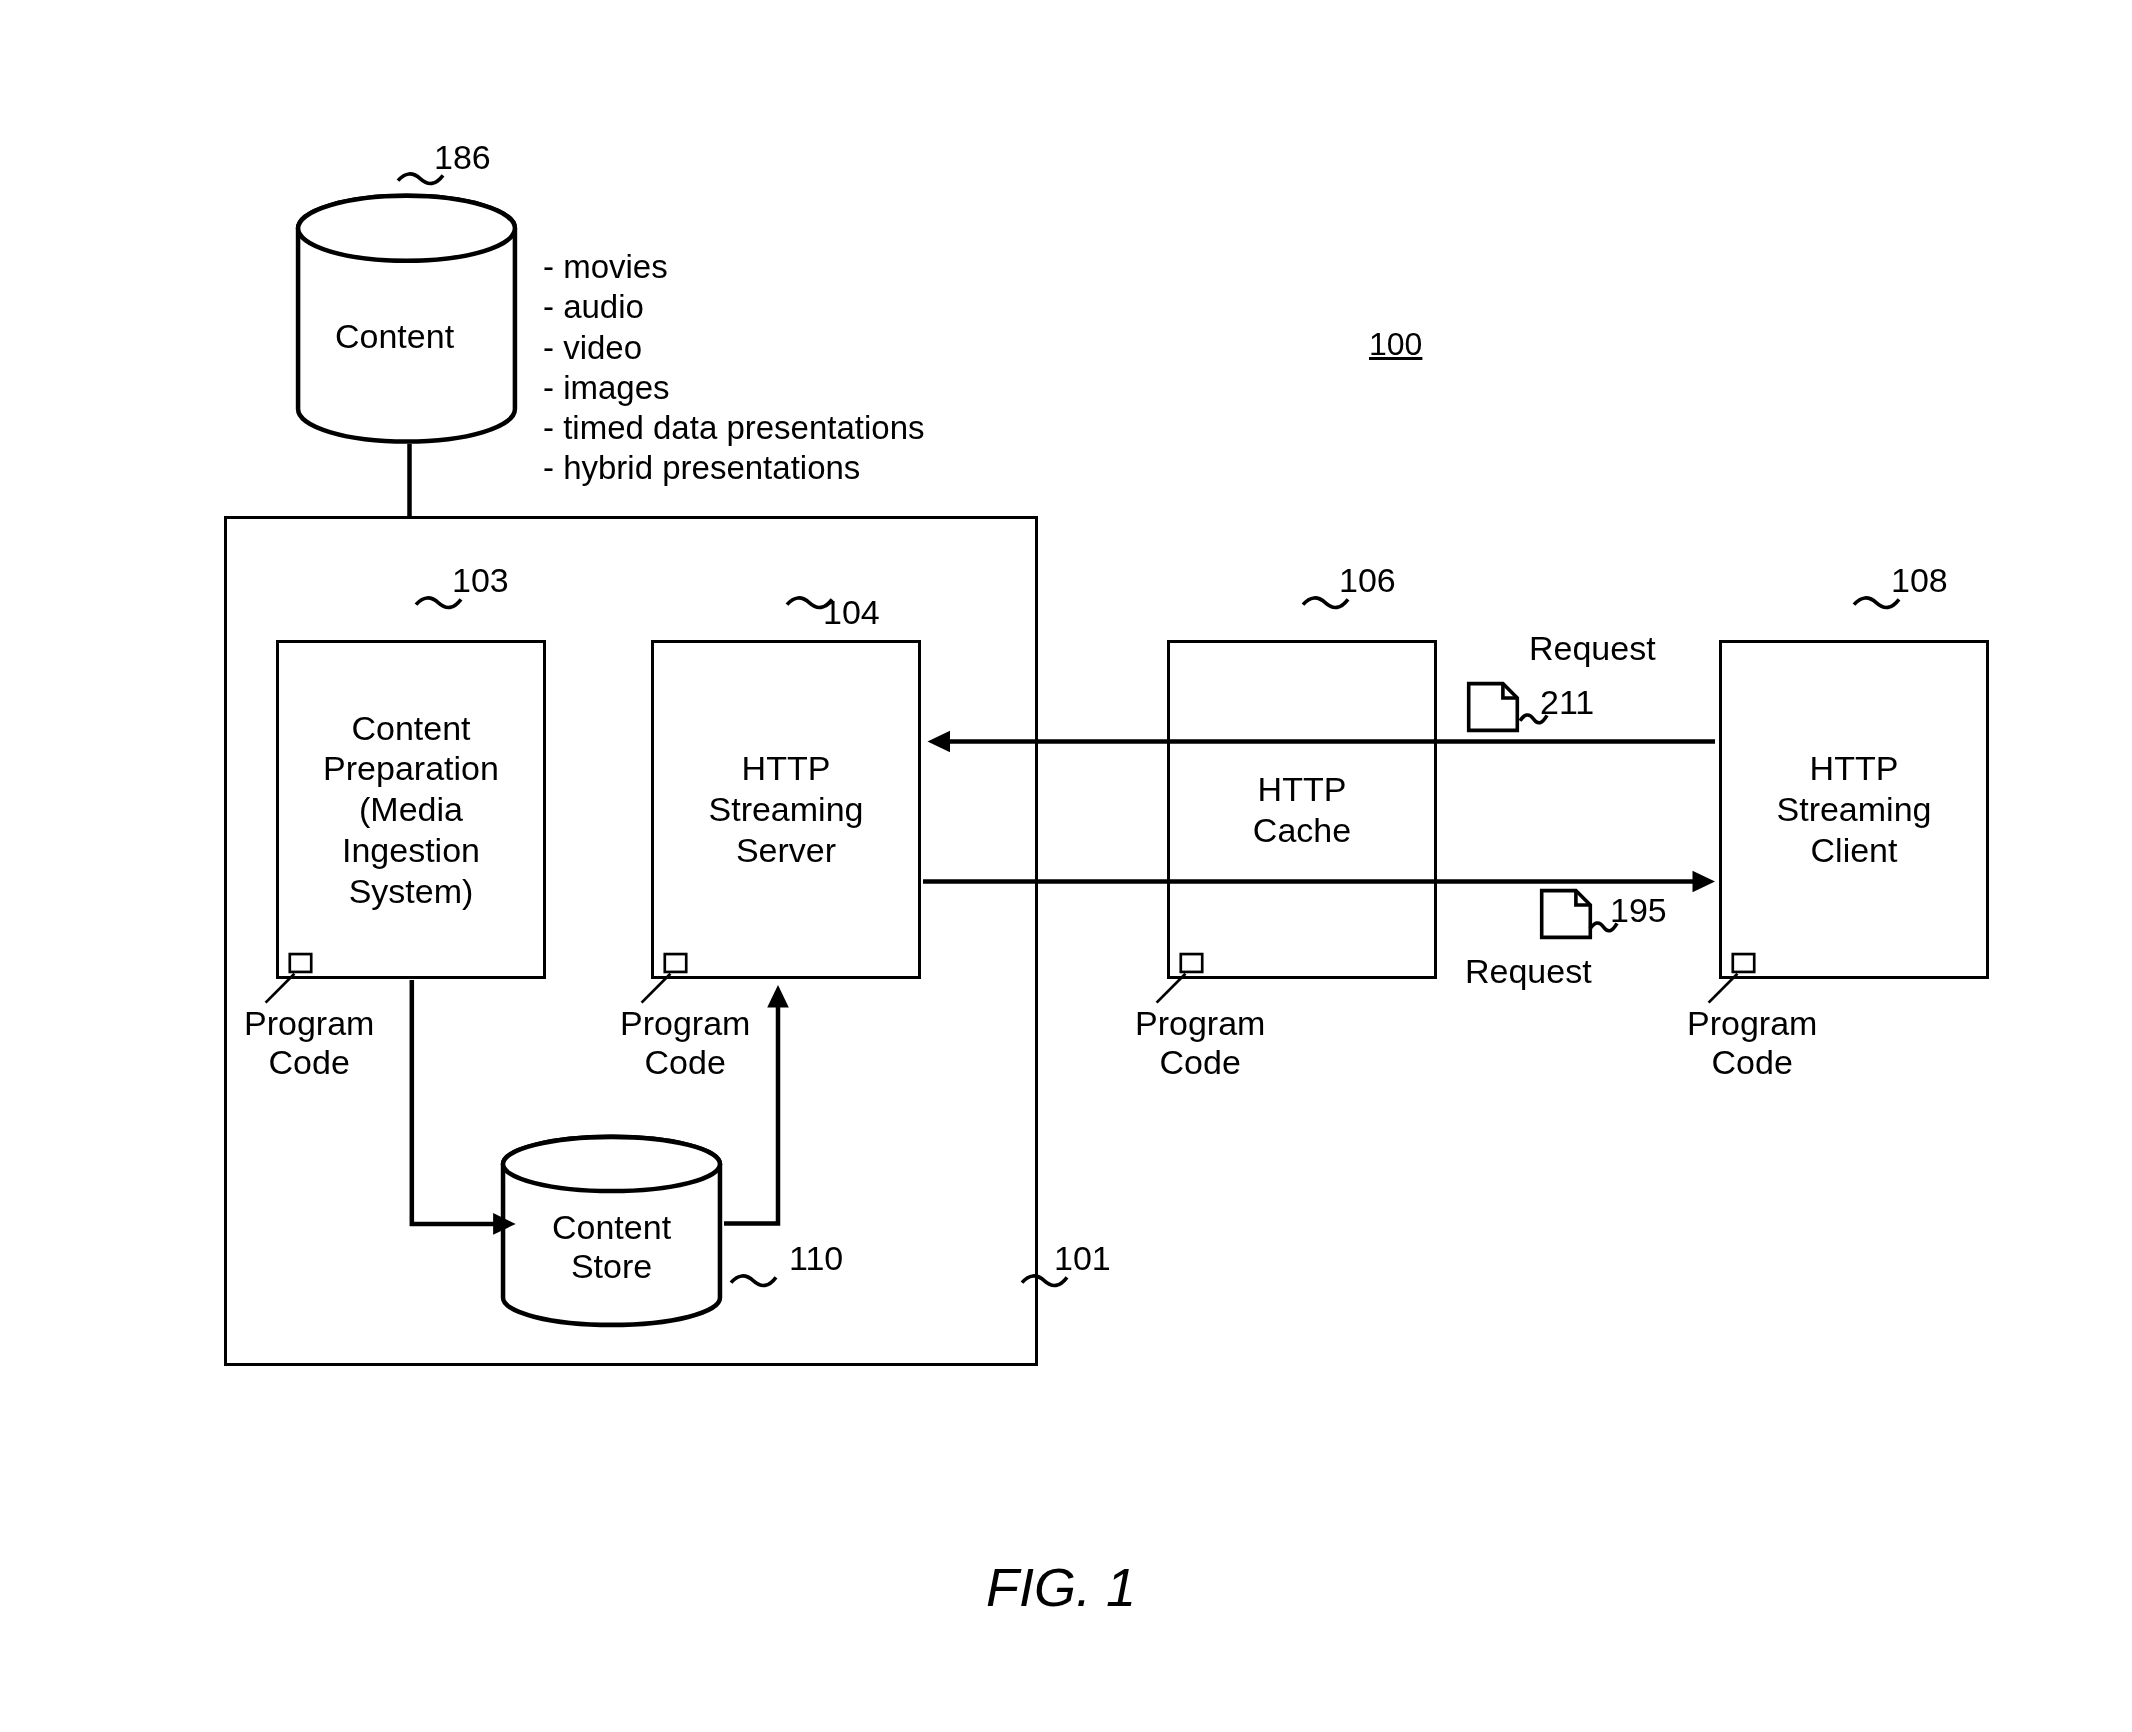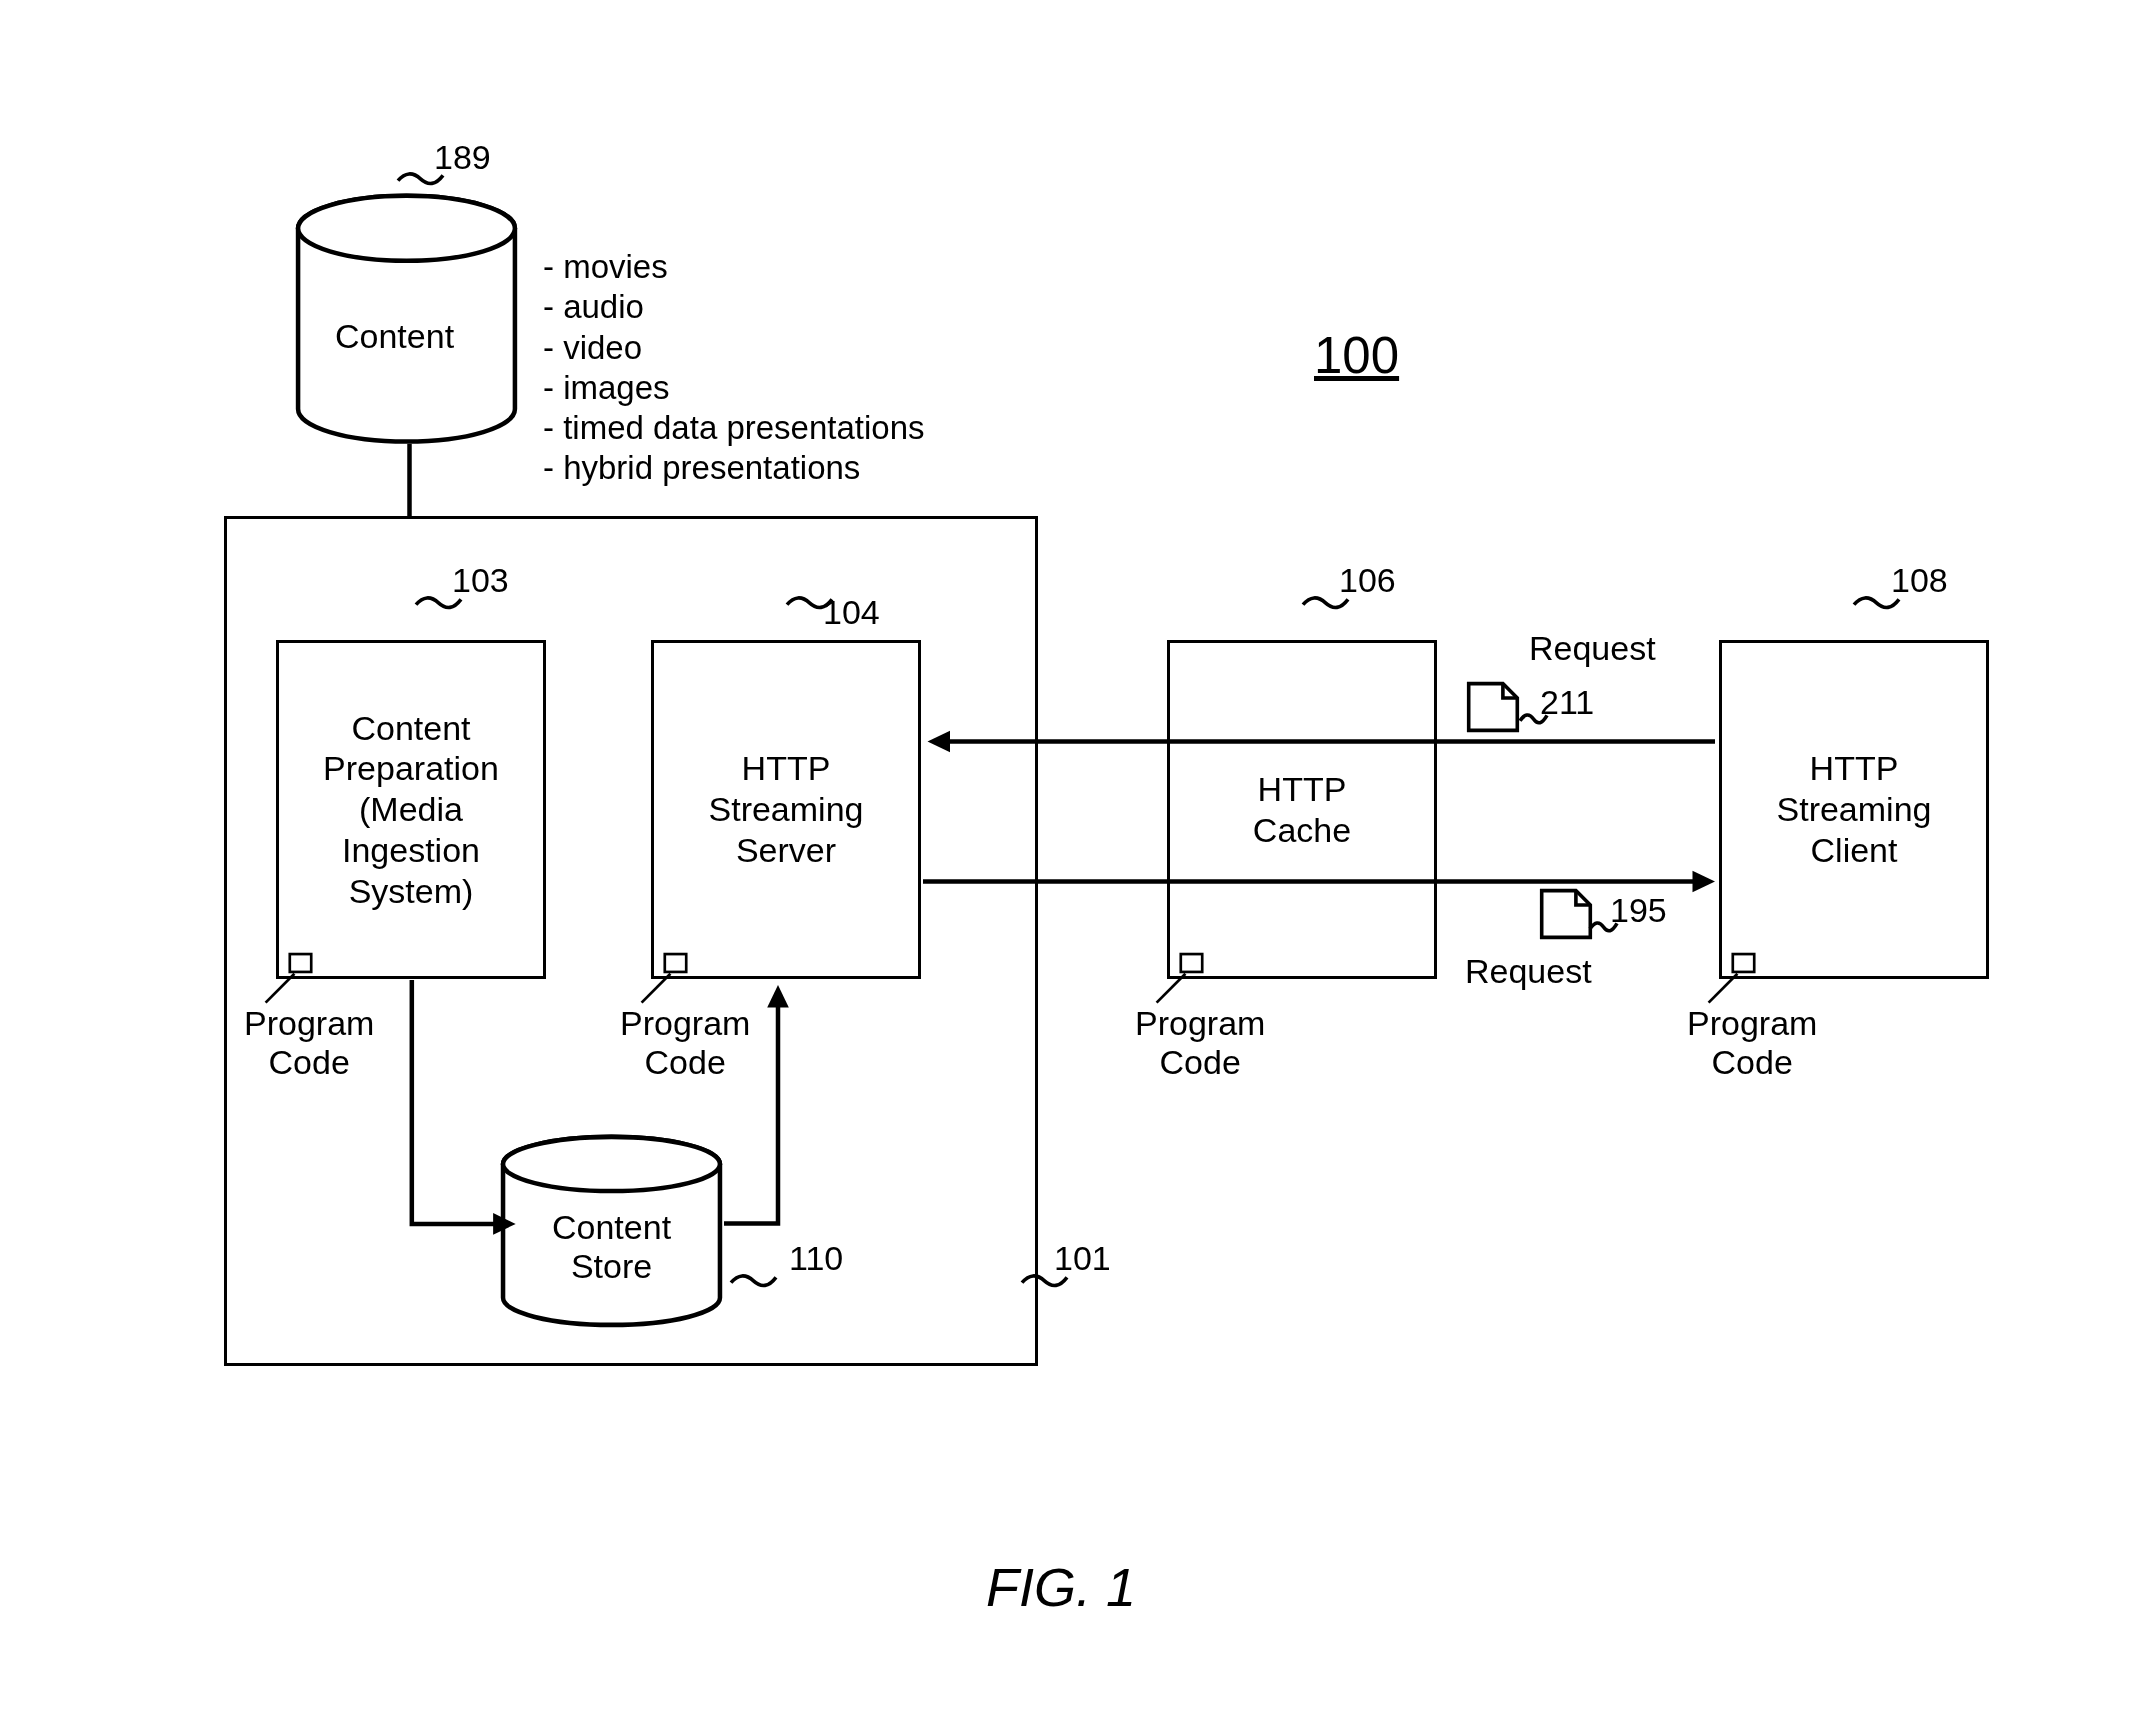--- a/index.html
+++ b/index.html
@@ -39,29 +39,29 @@
     white-space: pre;
     margin-top: 16px;
   }
   svg { position: absolute; overflow: visible; }
 </style>
 </head>
 <body>
 
 <div class="stage">
 
-  <div class="abs underlined" style="left:1314px; top:326px; font-size:51px;">100</div>
+  <div class="abs underlined" style="left:1369px; top:326px; font-size:32px;">100</div>
 
   <svg class="abs" style="left:289px; top:194px;" width="235" height="253" viewBox="0 0 260 280">
     <ellipse cx="130" cy="38" rx="120" ry="36" fill="#fff" stroke="#000" stroke-width="5"></ellipse>
     <path d="M 10 38 L 10 238 A 120 36 0 0 0 250 238 L 250 38" fill="#fff" stroke="#000" stroke-width="5"></path>
     <ellipse cx="130" cy="38" rx="120" ry="36" fill="#fff" stroke="#000" stroke-width="5"></ellipse>
   </svg>
   <div class="abs" style="left:335px; top:317px;">Content</div>
-  <div class="abs" style="left:434px; top:138px;">189</div>
+  <div class="abs" style="left:434px; top:138px;">186</div>
 
   <svg class="abs" style="left:398px; top:168px;" width="45" height="20" viewBox="0 0 50 22">
     <path d="M0 14 Q12 0 25 12 Q38 24 50 8" stroke="#000" stroke-width="4" fill="none"></path>
   </svg>
 
   <div class="abs content-list" style="left:543px; top:231px;">- movies
 - audio
 - video
 - images
 - timed data presentations

